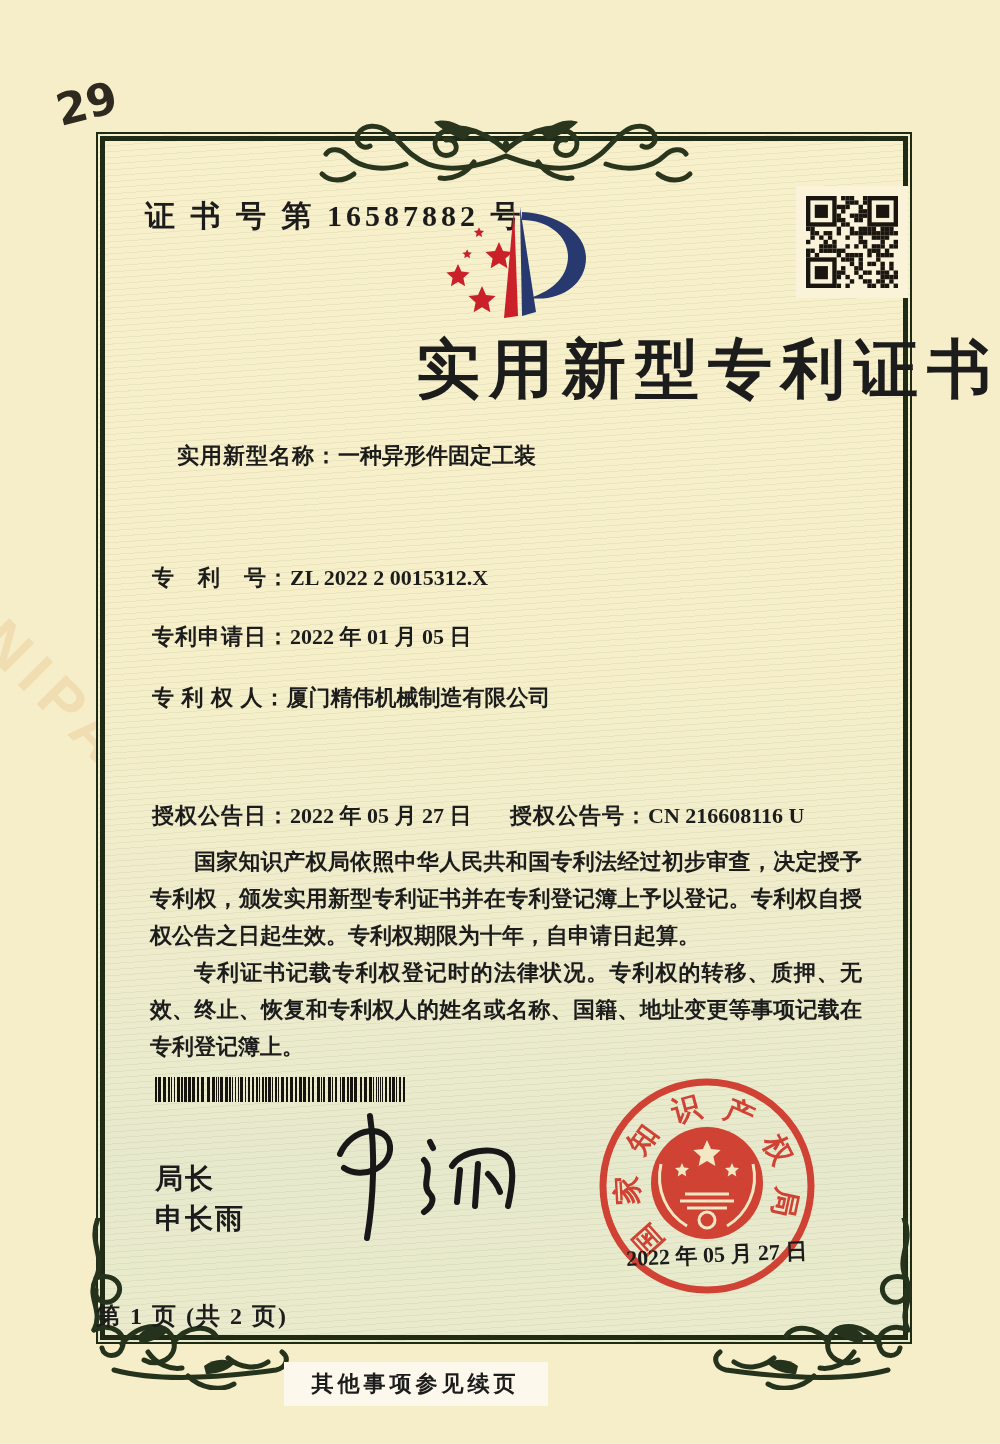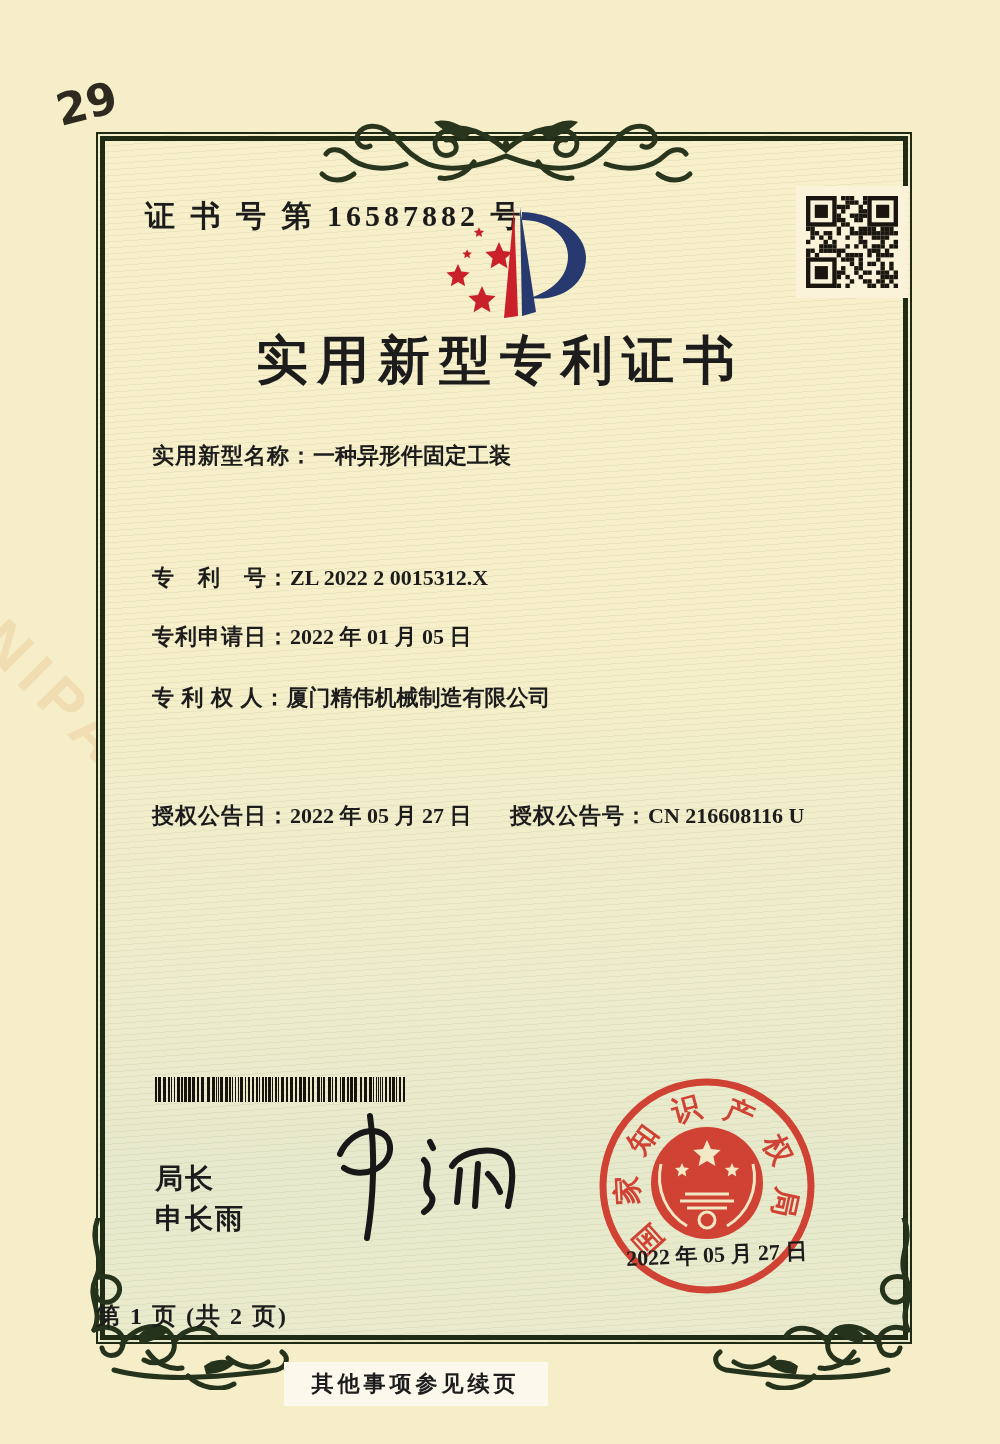--- a/index.html
+++ b/index.html
@@ -25,26 +25,26 @@
   .frame::before{content:"";position:absolute;inset:2px;border:5px solid #202b15;}
 
   .cert-no{position:absolute;left:145px;top:196px;font-size:30px;font-weight:bold;
       letter-spacing:4px;white-space:pre;}
 
   .qr-back{position:absolute;left:796px;top:186px;width:112px;height:112px;background:#faf3da;}
   .qr{position:absolute;left:806px;top:196px;width:92px;height:92px;}
 
   .logo{position:absolute;left:430px;top:190px;width:170px;height:135px;}
 
-  .title{position:absolute;left:0;top:326px;width:1000px;text-align:center;
-      font-size:52px;font-weight:bold;letter-spacing:9px;}
+  .title{position:absolute;left:0;top:326px;width:1000px;text-align:right;
+      font-size:64px;font-weight:bold;letter-spacing:9px;}
 
   .field{position:absolute;left:152px;font-size:22px;font-weight:bold;white-space:pre;}
   .flabel{letter-spacing:1px;}
-  .r1{top:441px;} .r2{top:503px;} .r3{top:563px;} .r4{top:622px;}
+  .r1{top:441px;margin-left:25px;} .r2{top:503px;} .r3{top:563px;} .r4{top:622px;}
   .r5{top:683px;} .r6{top:743px;} .r7{top:801px;} .r8{top:801px;left:510px;}
 
   .paras{position:absolute;left:150px;top:843px;width:712px;font-size:22px;
       font-weight:600;line-height:37px;text-align:justify;}
   .paras p{margin:0;text-indent:2em;}
 
   .barcode{position:absolute;left:155px;top:1077px;width:252px;height:25px;}
 
   .official{position:absolute;left:155px;font-size:28px;font-weight:bold;letter-spacing:2px;}
   .o1{top:1160px;} .o2{top:1200px;}
@@ -324,20 +324,24 @@
 
   <div class="title">实用新型专利证书</div>
 
   <div class="field r1"><span class="flabel">实用新型名称：</span><span>一种异形件固定工装</span></div>
   <div class="field r3"><span class="flabel">专　利　号：</span><span>ZL 2022 2 0015312.X</span></div>
   <div class="field r4"><span class="flabel">专利申请日：</span><span>2022 年 01 月 05 日</span></div>
   <div class="field r5"><span class="flabel">专 利 权 人：</span><span>厦门精伟机械制造有限公司</span></div>
   <div class="field r7"><span class="flabel">授权公告日：</span><span>2022 年 05 月 27 日</span></div>
   <div class="field r8"><span class="flabel">授权公告号：</span><span>CN 216608116 U</span></div>
 
+  <div class="paras">
+    <p>国家知识产权局依照中华人民共和国专利法经过初步审查，决定授予专利权，颁发实用新型专利证书并在专利登记簿上予以登记。专利权自授权公告之日起生效。专利权期限为十年，自申请日起算。</p>
+    <p>专利证书记载专利权登记时的法律状况。专利权的转移、质押、无效、终止、恢复和专利权人的姓名或名称、国籍、地址变更等事项记载在专利登记簿上。</p>
+  </div>
 
   <svg class="barcode" id="barcode-svg" viewBox="0 0 252 25" preserveAspectRatio="none">
       <rect x="0" y="0" width="2" height="25" fill="#17130c"></rect>
       <rect x="3" y="0" width="3" height="25" fill="#17130c"></rect>
       <rect x="8" y="0" width="3" height="25" fill="#17130c"></rect>
       <rect x="13" y="0" width="2" height="25" fill="#17130c"></rect>
       <rect x="16" y="0" width="1" height="25" fill="#17130c"></rect>
       <rect x="19" y="0" width="1" height="25" fill="#17130c"></rect>
       <rect x="22" y="0" width="3" height="25" fill="#17130c"></rect>
       <rect x="26" y="0" width="2" height="25" fill="#17130c"></rect>

